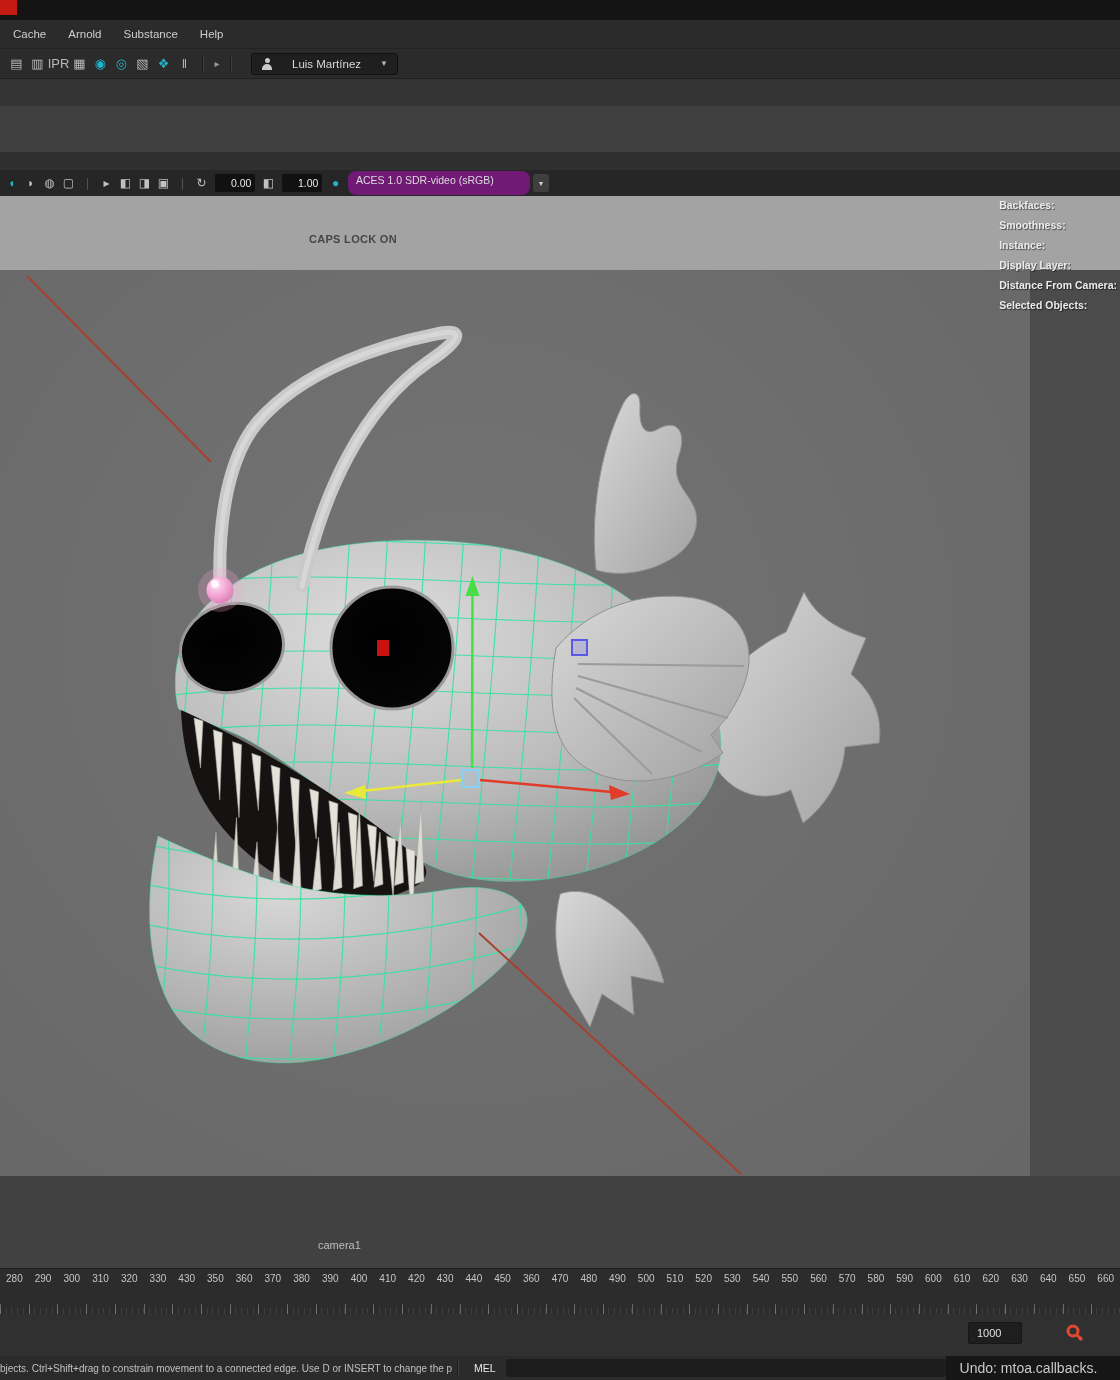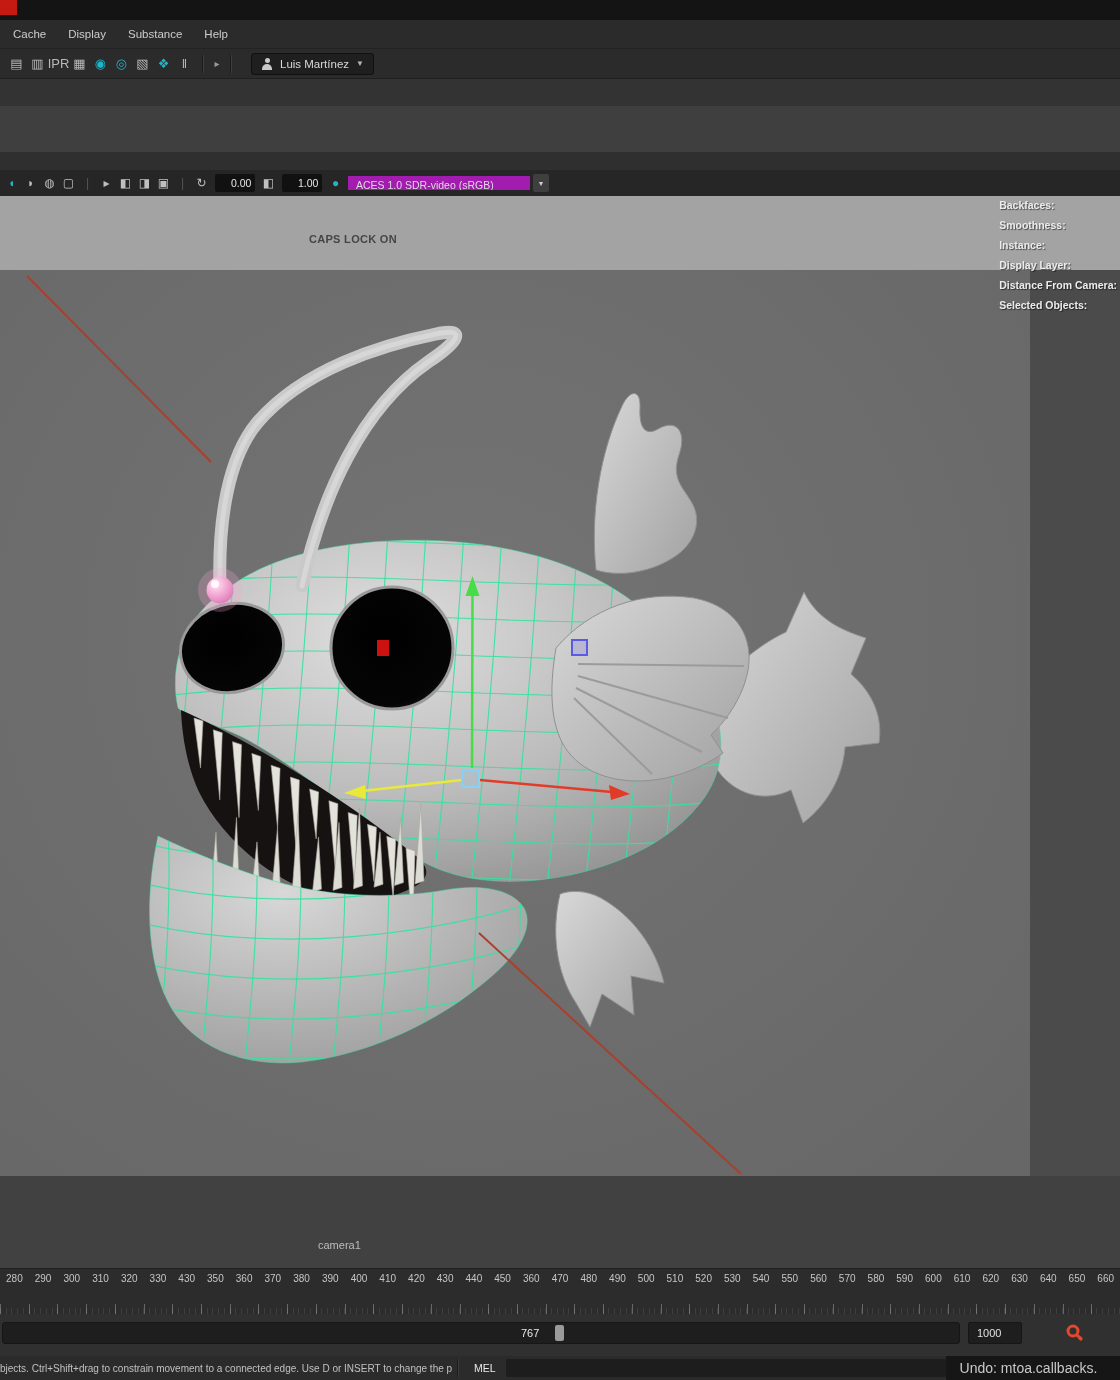--- a/index.html
+++ b/index.html
@@ -13,38 +13,38 @@
   #rec{position:absolute;left:0;top:0;width:17px;height:15px}
   #menubar{top:20px;height:28px;background:#2b2b2b;display:flex;align-items:center;padding-left:2px}
   .menu-item{padding:0 11px;font-size:11.5px;color:#cdcdcd;line-height:28px;cursor:default}
   #statusline{top:48px;height:30px;background:#2b2b2b;border-top:1px solid #232323;
               display:flex;align-items:center;padding-left:6px;gap:2px}
   .tbicon{width:21px;height:22px;display:flex;align-items:center;justify-content:center;
           font-size:13px;color:#b8b8b8;overflow:hidden;white-space:nowrap}
   .vsep{width:2px;height:18px;background:#1c1c1c;border-right:1px solid #3d3d3d;margin:0 5px}
   #caret-toolbar{font-size:10px;color:#9a9a9a;width:12px;text-align:center}
   #user-chip{height:22px;background:#1f1f1f;border:1px solid #101010;border-radius:3px;
-             display:flex;align-items:center;padding:0 9px;gap:7px;color:#d8d8d8;font-size:11.5px;margin-left:12px}
+             display:flex;align-items:center;padding:0 9px;gap:19px;color:#d8d8d8;font-size:11.5px;margin-left:12px}
   .avatar{width:12px;height:12px;position:relative}
   .avatar::before{content:"";position:absolute;left:3.5px;top:0;width:5px;height:5px;border-radius:50%;background:#c9c9c9}
   .avatar::after{content:"";position:absolute;left:1px;top:6px;width:10px;height:6px;border-radius:5px 5px 0 0;background:#c9c9c9}
   .dd-caret{font-size:8px;color:#b5b5b5}
 
   
   #shelf-a{top:78px;height:28px;background:#333;border-top:1px solid #1f1f1f}
   #shelf-b{top:106px;height:46px;background:#3f3f3f}
   #shelf-c{top:152px;height:18px;background:#2f2f2f}
 
   
   #paneltb{top:170px;height:26px;background:#262626;display:flex;align-items:center;padding-left:2px;gap:1px}
   .pticon{width:19px;height:20px;display:flex;align-items:center;justify-content:center;font-size:12px;color:#c0c0c0}
   .numfield{width:40px;height:18px;background:#111;color:#e6e6e6;font-size:10.5px;text-align:right;
             padding:0 16px;line-height:18px;border-radius:2px;margin:0 3px}
-  #cs-dd{height:14px;background:#a21caf;color:#dcdcdc;font-size:10.5px;line-height:18px;padding:0 8px;
-         width:182px;border-radius:0;margin-left:2px;white-space:nowrap;overflow:hidden}
+  #cs-dd{height:24px;background:#701a75;color:#dcdcdc;font-size:10.5px;line-height:18px;padding:0 8px;
+         width:182px;border-radius:8px;margin-left:2px;white-space:nowrap;overflow:hidden}
   #cs-dd-btn{height:18px;width:16px;background:#3f3f3f;color:#cfcfcf;font-size:7px;display:flex;
              align-items:center;justify-content:center;border-radius:2px;margin-left:2px}
 
   
   #viewport{position:absolute;left:0;top:196px;width:1030px;height:980px;background:#6d6d6d}
   #right-strip{position:absolute;left:1030px;top:270px;width:90px;height:906px;background:#4b4b4b}
   #hud-band{position:absolute;left:0;top:196px;width:1120px;height:74px;background:#a3a3a3}
   #caps{position:absolute;top:233px;left:309px;font-size:11px;font-weight:bold;color:#454545;letter-spacing:.3px}
   #hud-labels{position:absolute;top:195px;right:3px;display:flex;flex-direction:column;}
   .hud-label{height:20px;line-height:20px;font-size:10.5px;font-weight:bold;color:#ececec;
@@ -87,21 +87,21 @@
 
 <div id="app">
 
   <div id="titlebar" class="row">
     <div id="rec" style="background: rgb(196, 26, 18);"></div>
   </div>
 
   <nav id="menubar" class="row">
 
   <span class="menu-item">Cache</span>
-      <span class="menu-item">Display</span>
+      <span class="menu-item">Arnold</span>
       <span class="menu-item">Substance</span>
       <span class="menu-item">Help</span>
     </nav>
 
   <div id="statusline" class="row">
     <div style="display:flex;align-items:center">
 
     <span class="tbicon" style="color: rgb(184, 184, 184);">▤</span>
         <span class="tbicon" style="color: rgb(184, 184, 184);">▥</span>
         <span class="tbicon" style="color: rgb(184, 184, 184);">IPR</span>
@@ -363,24 +363,20 @@
       <span class="tick-label">610</span>
       <span class="tick-label">620</span>
       <span class="tick-label">630</span>
       <span class="tick-label">640</span>
       <span class="tick-label">650</span>
       <span class="tick-label">660</span>
     </div>
   <div id="timeline-ticks" class="row"></div>
 
   <div id="range-row" class="row">
-    <div id="range-track">
-      <span id="cur-frame">767</span>
-      <div id="range-handle"></div>
-    </div>
     <div id="range-end">1000</div>
     <div id="autokey">
       <svg width="24" height="24">
         <circle cx="9" cy="9" r="5" fill="none" stroke="#e0492f" stroke-width="3"></circle>
         <path d="M 12.5 12.5 L 18 18 M 15 17.5 L 17.5 15" stroke="#e0492f" stroke-width="3" fill="none"></path>
       </svg>
     </div>
   </div>
 
   <div id="cmdline" class="row">

